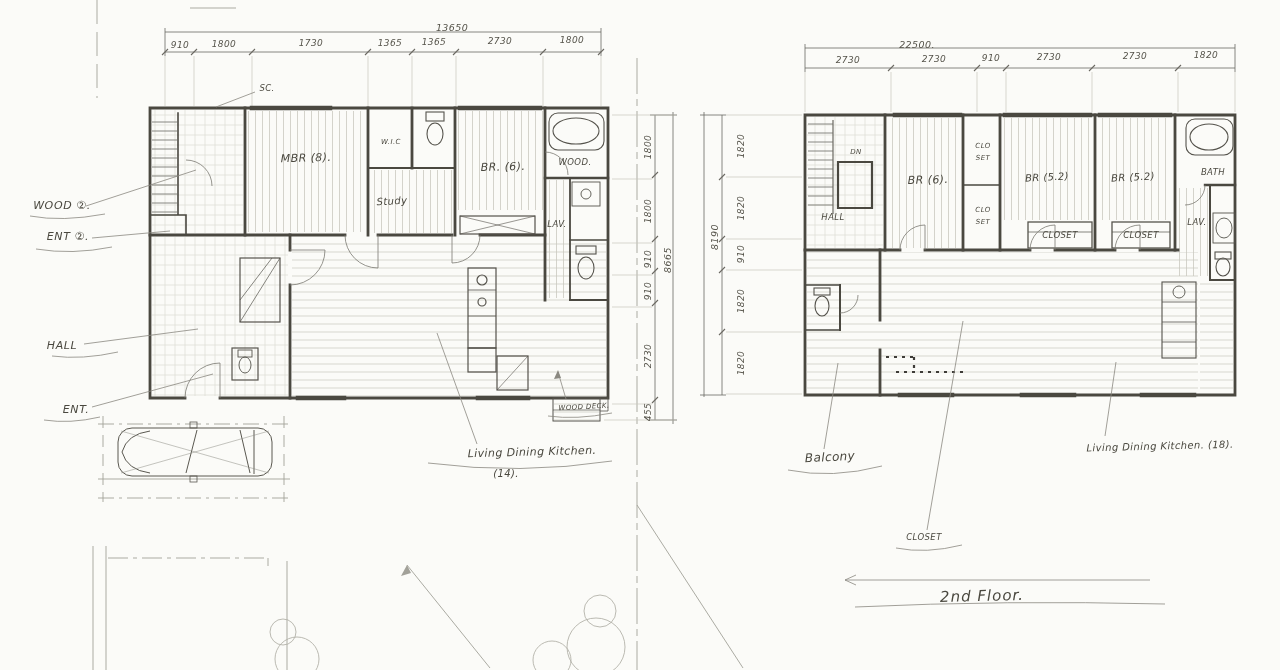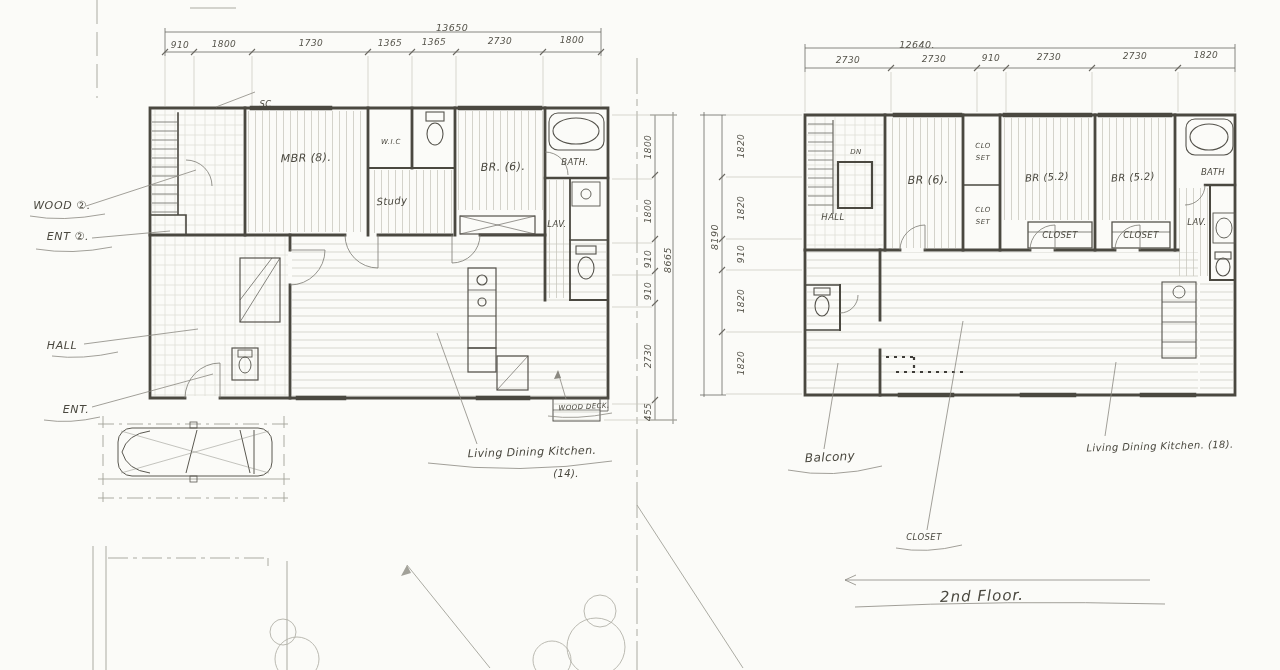--- a/index.html
+++ b/index.html
@@ -263,45 +263,45 @@
 <span class="lb dim" style="left:572px;top:40px">1800</span>
 
 <span class="lb dimt rot" style="left:667px;top:260px">8665</span>
 <span class="lb dim rot" style="left:648px;top:147px">1800</span>
 <span class="lb dim rot" style="left:648px;top:211px">1800</span>
 <span class="lb dim rot" style="left:648px;top:259px">910</span>
 <span class="lb dim rot" style="left:648px;top:291px">910</span>
 <span class="lb dim rot" style="left:648px;top:356px">2730</span>
 <span class="lb dim rot" style="left:648px;top:412px">455</span>
 
-<span class="lb dimt" style="left:917px;top:44px">12640.</span>
+<span class="lb dimt" style="left:917px;top:44px">22500.</span>
 <span class="lb dim" style="left:848px;top:60px">2730</span>
 <span class="lb dim" style="left:934px;top:59px">2730</span>
 <span class="lb dim" style="left:991px;top:58px">910</span>
 <span class="lb dim" style="left:1049px;top:57px">2730</span>
 <span class="lb dim" style="left:1135px;top:56px">2730</span>
 <span class="lb dim" style="left:1206px;top:55px">1820</span>
 
 <span class="lb dimt rot" style="left:714px;top:237px">8190</span>
 <span class="lb dim rot" style="left:741px;top:146px">1820</span>
 <span class="lb dim rot" style="left:741px;top:208px">1820</span>
 <span class="lb dim rot" style="left:741px;top:254px">910</span>
 <span class="lb dim rot" style="left:741px;top:301px">1820</span>
 <span class="lb dim rot" style="left:741px;top:363px">1820</span>
 
-<span class="lb sm" style="left:267px;top:104px">SC.</span>
+<span class="lb sm" style="left:267px;top:88px">SC.</span>
 <span class="lb room r1" style="left:306px;top:158px">MBR (8).</span>
 <span class="lb xs" style="left:391px;top:142px">W.I.C</span>
 <span class="lb md r3" style="left:392px;top:201px">Study</span>
 <span class="lb room r1" style="left:503px;top:167px">BR. (6).</span>
-<span class="lb sm" style="left:575px;top:162px">BATH.</span>
+<span class="lb sm" style="left:575px;top:162px">WOOD.</span>
 <span class="lb sm" style="left:557px;top:224px">LAV.</span>
 <span class="lb xs r3" style="left:584px;top:407px">WOOD DECK.</span>
 <span class="lb room r1" style="left:532px;top:452px">Living Dining Kitchen.</span>
-<span class="lb md" style="left:566px;top:473px">(14).</span>
+<span class="lb md" style="left:506px;top:473px">(14).</span>
 
 <span class="lb side" style="left:62px;top:205px">WOOD ②.</span>
 <span class="lb side" style="left:68px;top:236px">ENT ②.</span>
 <span class="lb side" style="left:62px;top:345px">HALL</span>
 <span class="lb side" style="left:76px;top:409px">ENT.</span>
 
 <span class="lb xs" style="left:856px;top:152px">DN</span>
 <span class="lb sm" style="left:833px;top:217px">HALL</span>
 <span class="lb room r1" style="left:928px;top:180px">BR (6).</span>
 <span class="lb xs" style="left:983px;top:146px">CLO</span>

